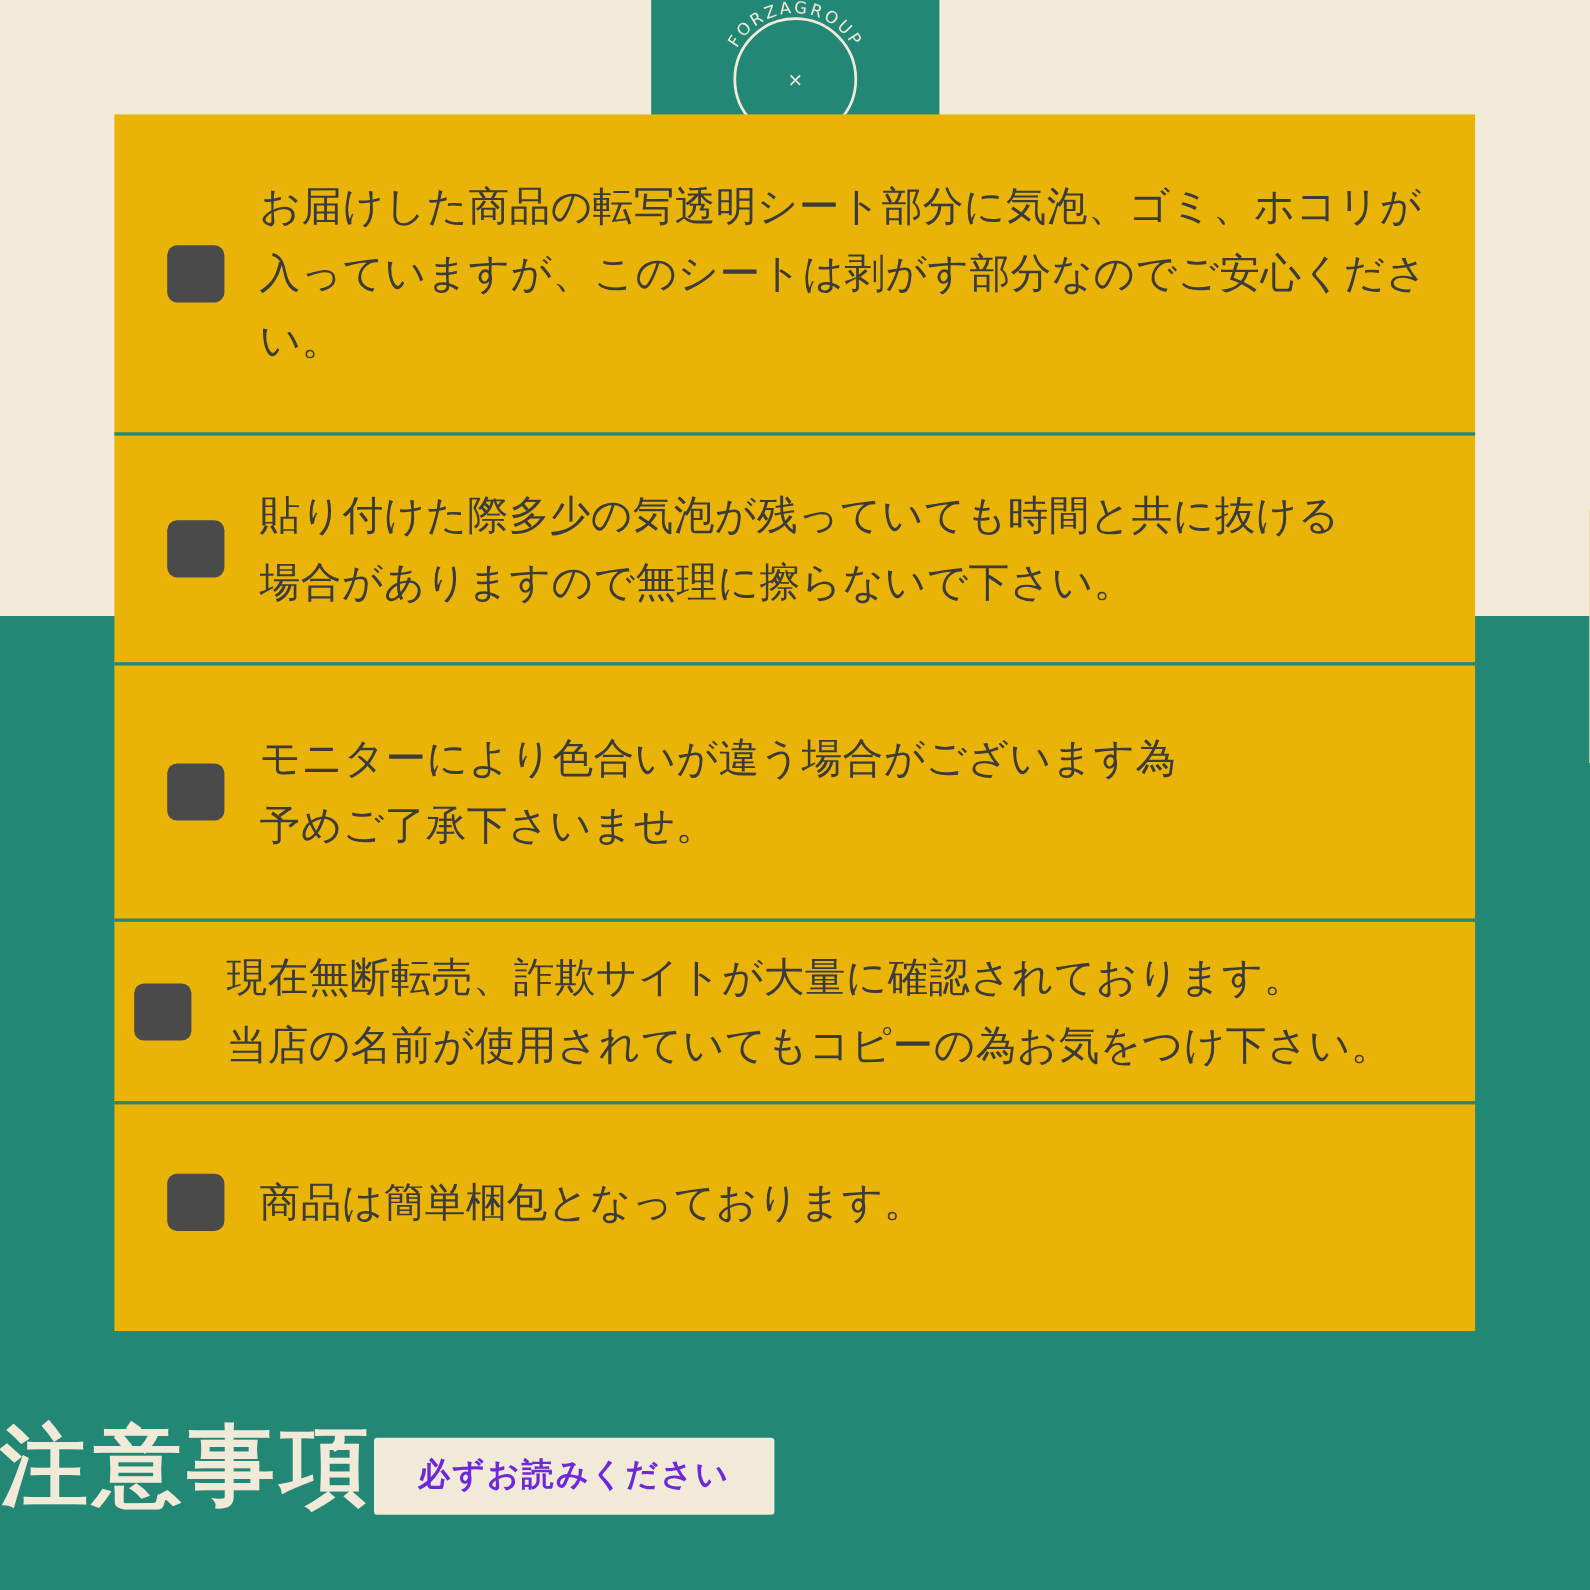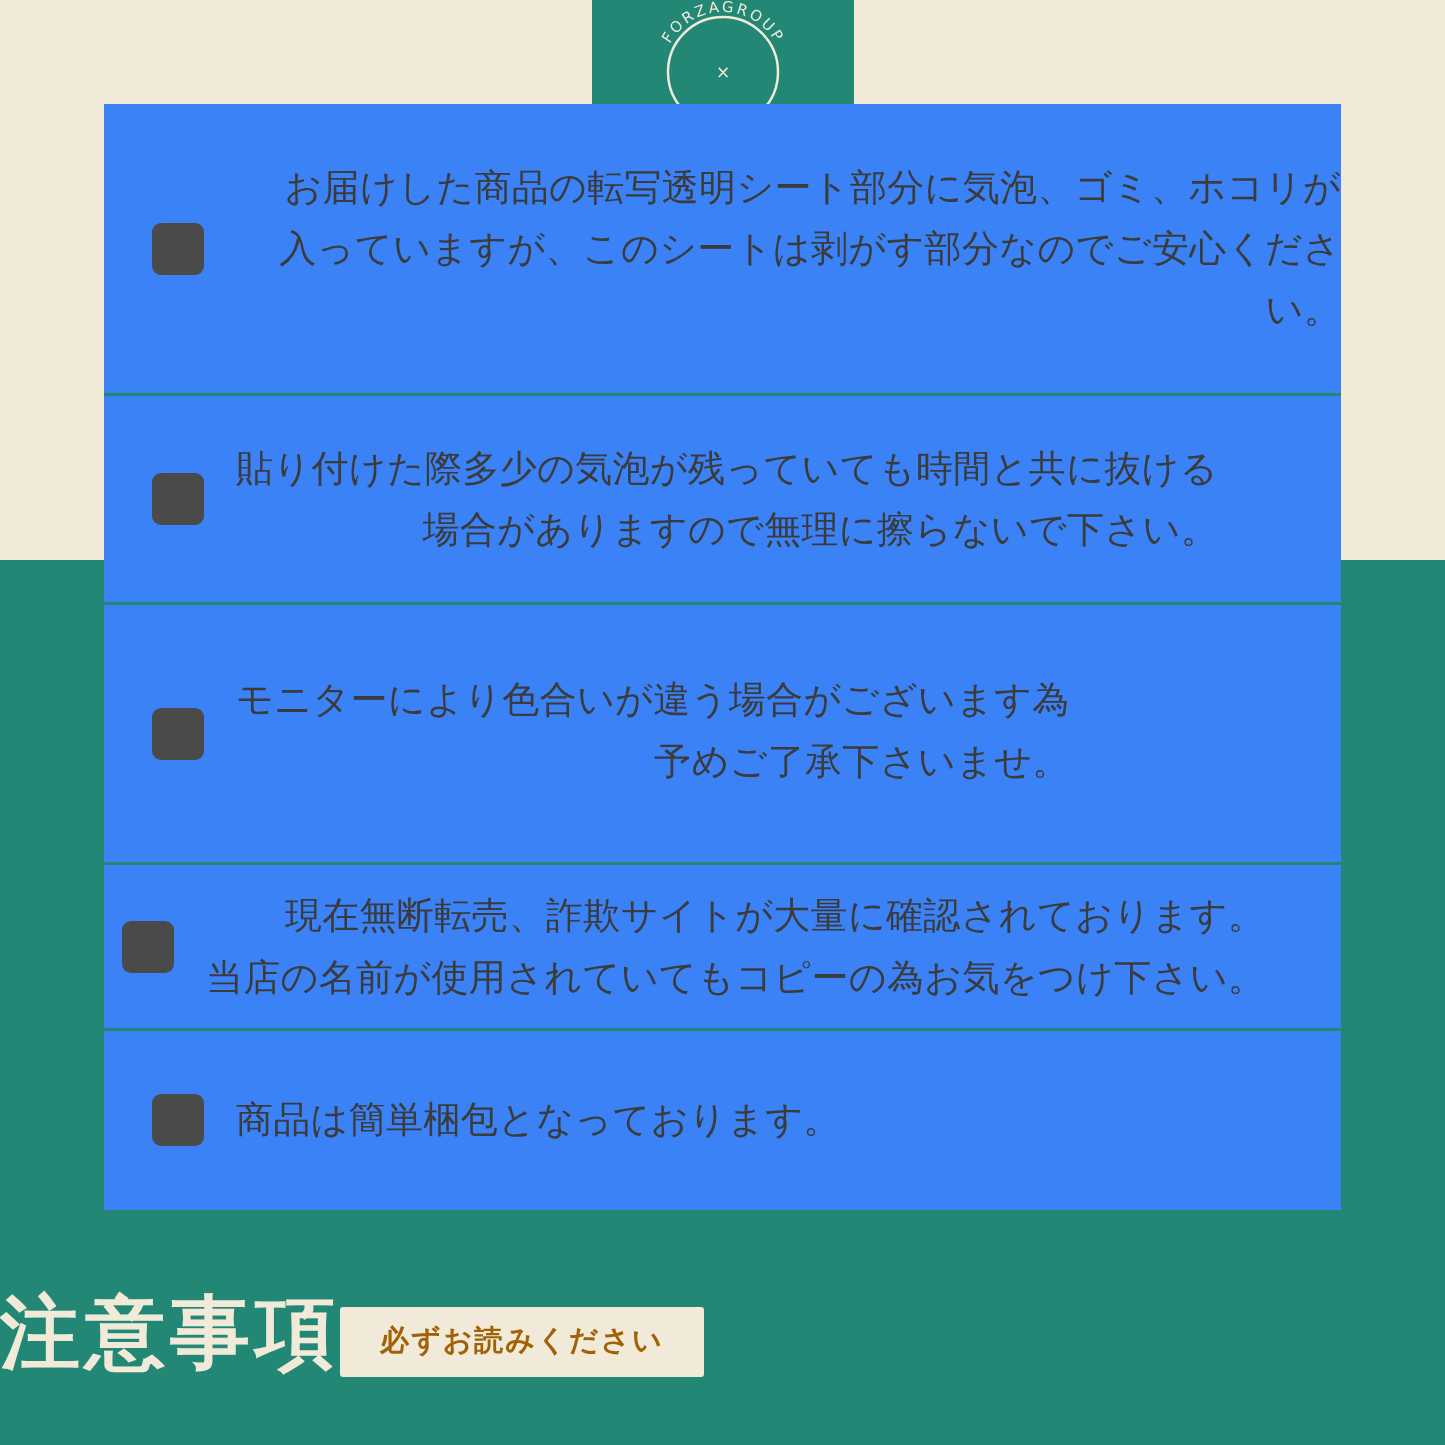--- a/index.html
+++ b/index.html
@@ -53,38 +53,37 @@
     display: block;
   }
 
   
   #card {
     position: absolute;
     left: 104px;
     top: 104px;
     width: 1237px;
     height: 1106px;
-    background: #3b82f6;
-    text-align: right;
+    background: #eab308;
   }
 
   .row {
     position: relative;
     box-sizing: border-box;
     display: flex;
     align-items: center;
     padding-left: 48px;
     border-bottom: 3px solid #228774;
   }
   .row:last-child {
     border-bottom: none;
   }
   .row-1 { height: 292px; }
   .row-2 { height: 209px; }
-  .row-3 { height: 260px; font-family: Liberation Mono, monospace; }
+  .row-3 { height: 233px; }
   .row-4 { height: 166px; padding-left: 18px; }
   .row-5 { height: 178px; }
 
   .bullet {
     flex: 0 0 auto;
     width: 52px;
     height: 52px;
     background: #4a4a4a;
     border-radius: 9px;
     margin-right: 32px;
@@ -114,21 +113,21 @@
     margin-top: 10px;
     color: #f1ead9;
     font-size: 80px;
     font-weight: bold;
     letter-spacing: 5px;
     line-height: 1;
   }
   #bottom-pill {
     margin-top: 28px;
     background: #f1ead9;
-    color: #a16207;
+    color: #6d28d9;
     font-size: 29px;
     font-weight: bold;
     letter-spacing: 2px;
     padding: 14px 40px 16px 40px;
     border-radius: 3px;
   }
 </style>
 </head>
 <body>
 

